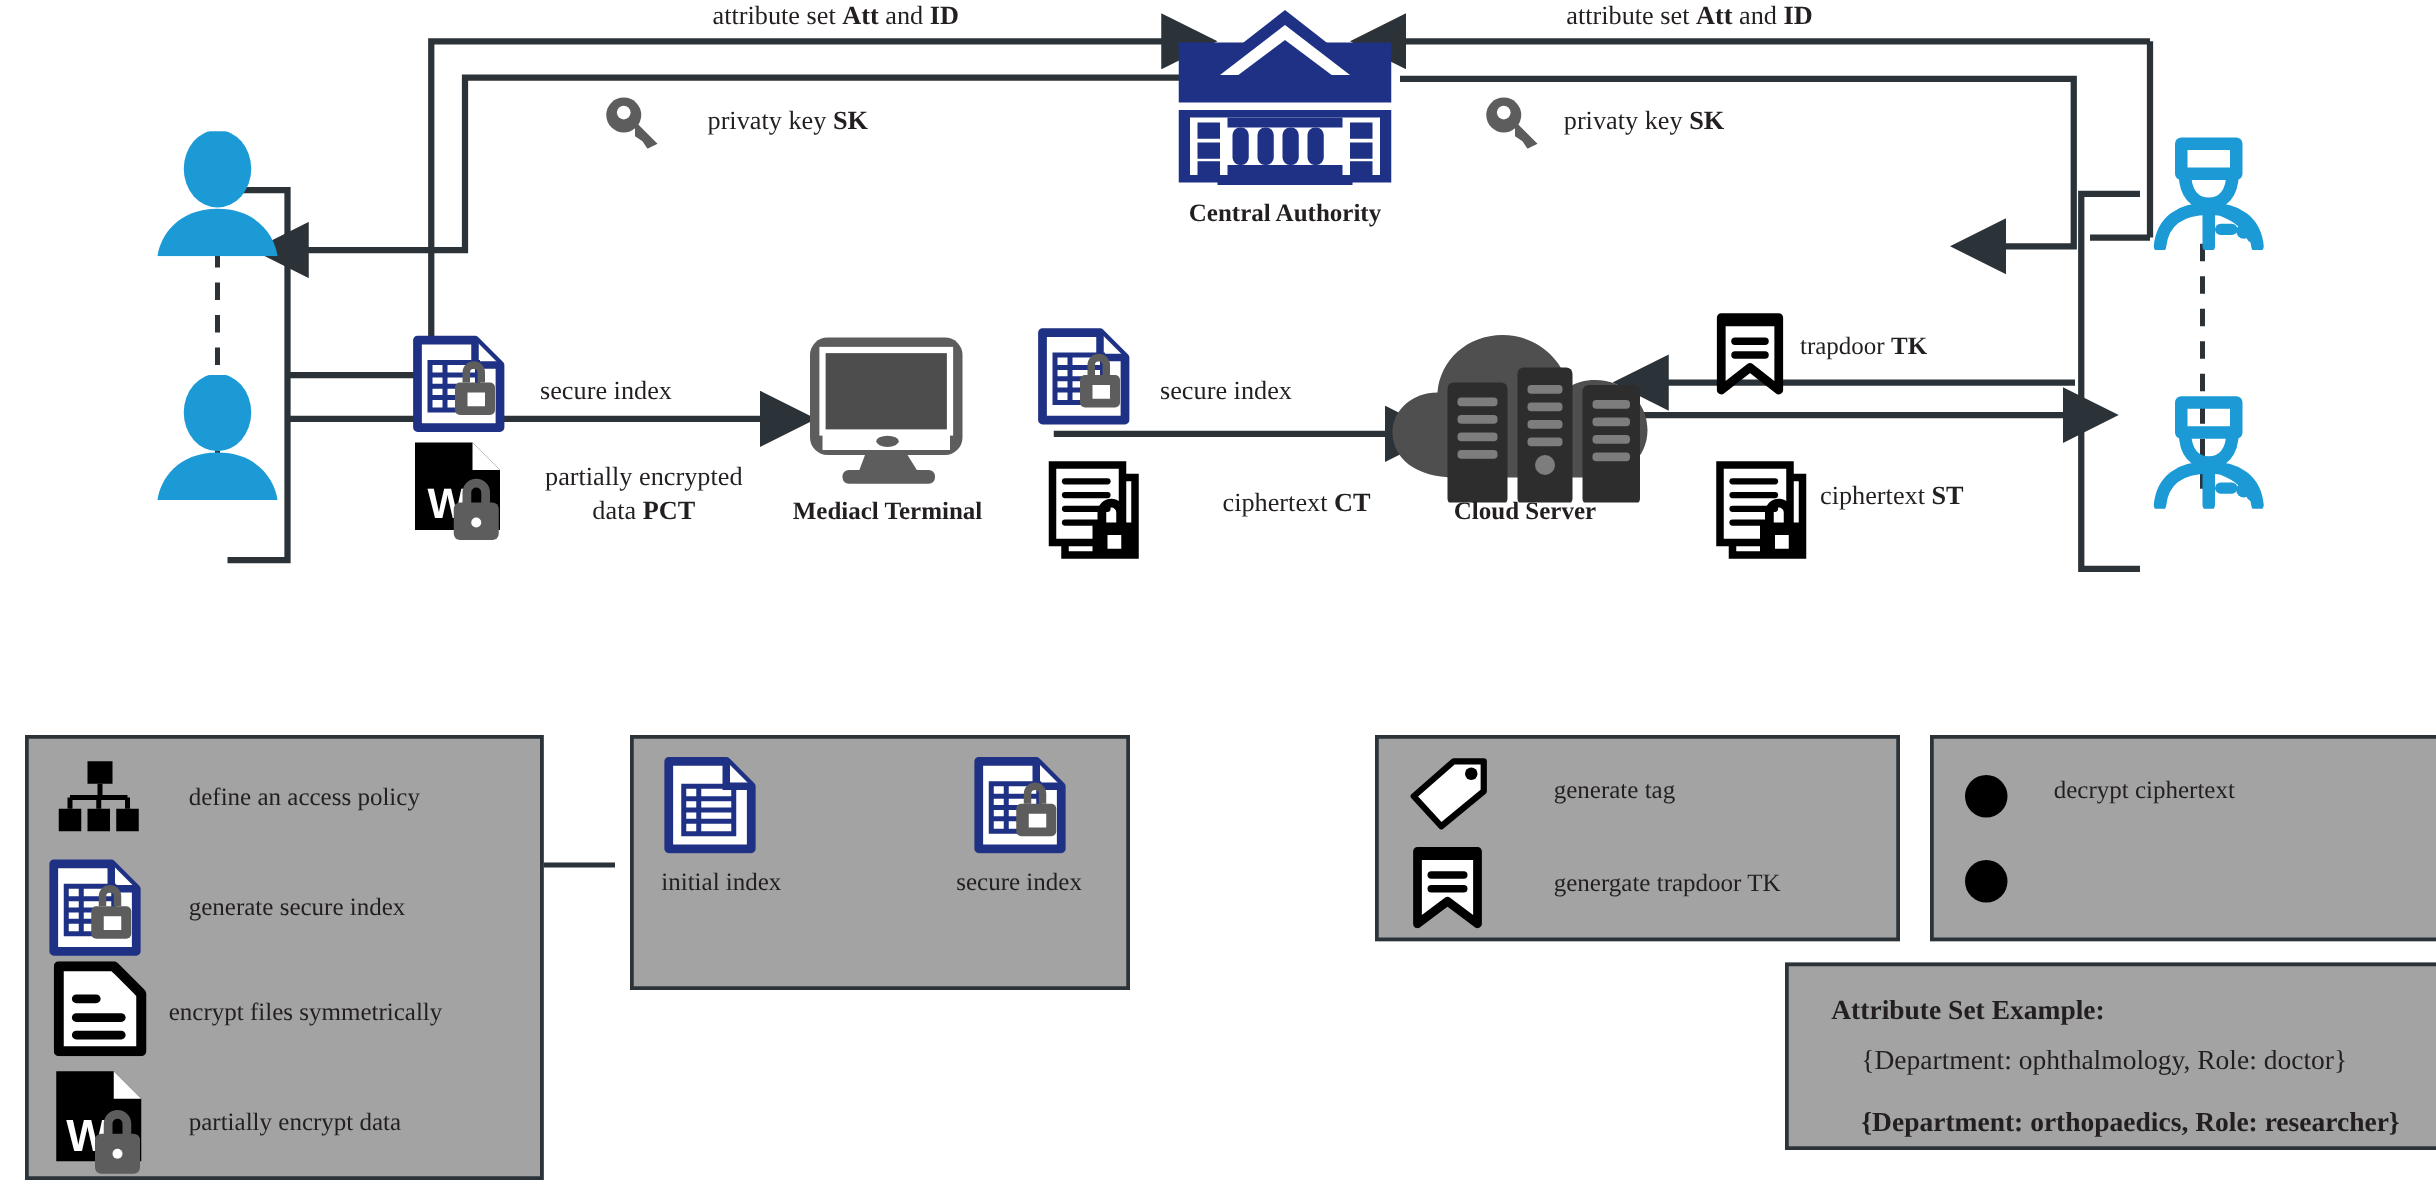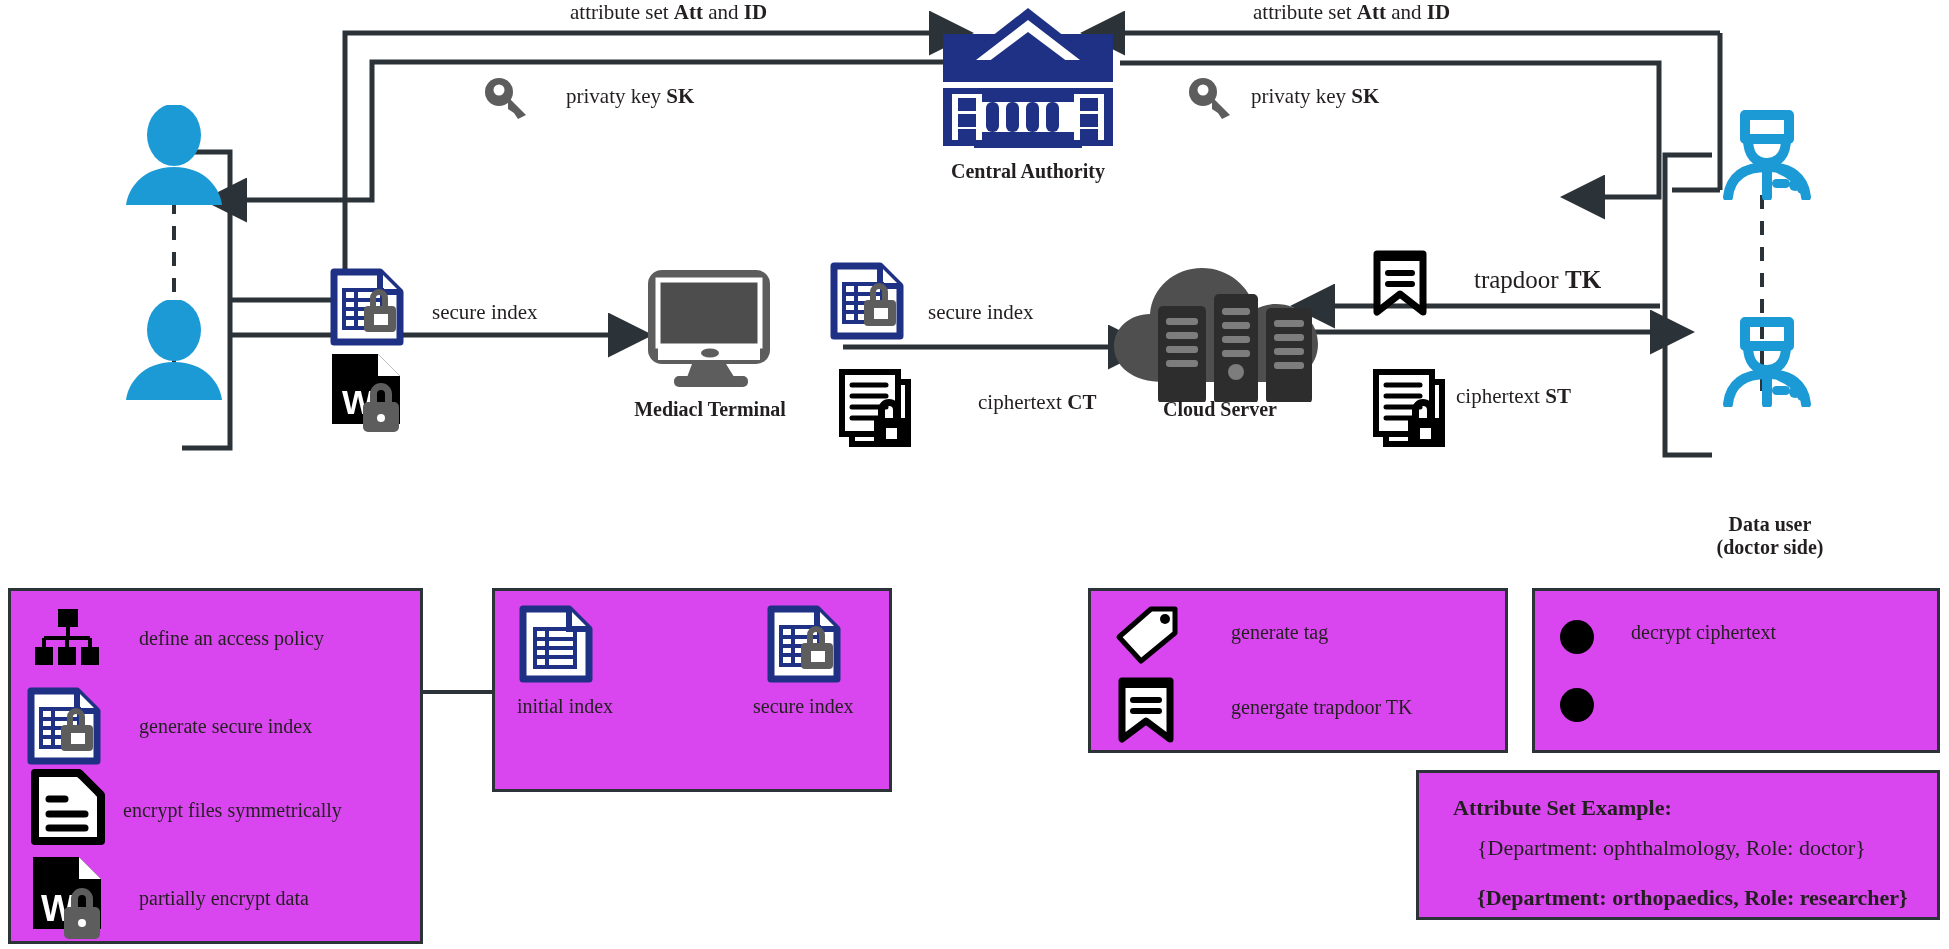--- a/index.html
+++ b/index.html
@@ -5,21 +5,21 @@
   html,body{margin:0;padding:0;background:#ffffff;}
   body{
     width:1949px;height:949px;position:relative;overflow:hidden;
     font-family:"Liberation Serif","DejaVu Serif",serif;
     color:#231f20;
   }
   #stage{position:absolute;left:0;top:0;width:1949px;height:949px;}
   .abs{position:absolute;}
   .lbl{position:absolute;font-family:"Liberation Serif",serif;color:#231f20;white-space:nowrap;}
   .node-cap{position:absolute;font-weight:bold;font-size:20px;text-align:center;white-space:nowrap;color:#231f20;}
-  .legend-box{position:absolute;border:3px solid #2b3338;background:#d946ef;box-sizing:border-box;}
+  .legend-box{position:absolute;border:3px solid #2b3338;background:#a3a3a3;box-sizing:border-box;margin-left:12px;}
   .legend-text{position:absolute;font-size:20px;color:#231f20;white-space:nowrap;}
   .legend-text.two-line{white-space:normal;text-align:center;line-height:1.22;}
   svg{display:block;}
   .ico{position:absolute;}
 </style>
 </head>
 <body>
 
 <div id="stage">
 
@@ -190,24 +190,20 @@
       <g fill="none" stroke="#1b9ad6" stroke-width="10" stroke-linejoin="round" stroke-linecap="round">
         <path d="M33,10 L77,10 L77,34 L33,34 Z"></path>
         <path d="M36,34 C36,50 44,58 55,58 C66,58 74,50 74,34"></path>
         <path d="M16,92 C18,72 32,62 55,62 C78,62 92,72 94,92"></path>
         <path d="M55,62 L55,92"></path>
         <path d="M68,64 C78,68 86,74 90,84"></path>
       </g>
       <circle cx="83" cy="80" r="6" fill="#1b9ad6"></circle>
       <rect x="60" y="74" width="18" height="9" rx="4.5" fill="#1b9ad6"></rect>
     </svg>
-  </div>
-  <div class="node-cap" style="left:1660px;top:513px;width:220px;">
-    <div>Data user</div>
-    <div>(doctor side)</div>
   </div>
 
   <div class="ico" style="left:484px;top:77px;width:50px;height:42px;">
     <svg width="50" height="42" viewBox="0 0 50 42">
       <circle cx="15" cy="15" r="14" fill="#5d5d5d"></circle>
       <circle cx="15" cy="13" r="5.5" fill="#ffffff"></circle>
       <path d="M24,20 L42,38 L34,42 L30,36 L24,32 Z" fill="#5d5d5d"></path>
     </svg>
   </div>
   <div class="lbl" style="left:566px;top:84px;font-size:21px;">
@@ -257,20 +253,24 @@
       <path d="M2,2 L48,2 L70,24 L70,72 L2,72 Z" fill="#000000"></path>
       <path d="M48,2 L48,24 L70,24 Z" fill="#ffffff"></path>
       <text x="12" y="62" font-family="Liberation Sans, sans-serif" font-size="34" font-weight="bold" fill="#ffffff">W</text>
       <g fill="#5d5d5d">
         <path d="M40,42 a11,11 0 0 1 22,0 v10 h-7 v-10 a4,4 0 0 0 -8,0 v10 h-7 z"></path>
         <rect x="33" y="50" width="36" height="30" rx="5"></rect>
       </g>
       <circle cx="51" cy="66" r="4" fill="#ffffff"></circle>
     </svg>
   </div>
+  <div class="lbl" style="left:436px;top:368px;font-size:21px;line-height:1.3;text-align:center;">
+    <div>partially encrypted</div>
+    <div><span>data </span><b>PCT</b></div>
+  </div>
 
   <div class="ico" style="left:830px;top:262px;width:78px;height:78px;">
     <svg width="78" height="78" viewBox="0 0 78 78">
       <path d="M4,4 L50,4 L70,24 L70,74 L4,74 Z" fill="#ffffff" stroke="#1f3184" stroke-width="7" stroke-linejoin="round"></path>
       <path d="M50,4 L50,24 L70,24" fill="#ffffff" stroke="#1f3184" stroke-width="6"></path>
       <g stroke="#1f3184" stroke-width="4">
         <rect x="14" y="22" width="38" height="38" fill="none"></rect>
         <line x1="14" y1="32" x2="52" y2="32"></line>
           <line x1="14" y1="41" x2="52" y2="41"></line>
         <line x1="14" y1="50" x2="52" y2="50"></line>
@@ -309,21 +309,21 @@
   <div class="ico" style="left:1372px;top:250px;width:56px;height:66px;">
     <svg width="56" height="66" viewBox="0 0 56 66">
       <path d="M5,4 L51,4 L51,62 L28,44 L5,62 Z" fill="#ffffff" stroke="#000000" stroke-width="7" stroke-linejoin="round"></path>
       <rect x="4" y="4" width="48" height="7" fill="#000000"></rect>
       <g stroke="#000000" stroke-width="6" stroke-linecap="round">
         <line x1="16" y1="23" x2="40" y2="23"></line>
         <line x1="16" y1="34" x2="40" y2="34"></line>
       </g>
     </svg>
   </div>
-  <div class="lbl" style="left:1440px;top:266px;font-size:25px;margin-left:34px;">
+  <div class="lbl" style="left:1440px;top:266px;font-size:20px;">
     <span>trapdoor </span><b>TK</b>
   </div>
 
   <div class="ico" style="left:1372px;top:368px;width:82px;height:82px;">
     <svg width="82" height="82" viewBox="0 0 82 82">
       <rect x="14" y="14" width="56" height="62" fill="#ffffff" stroke="#000000" stroke-width="6"></rect>
       <rect x="4" y="4" width="56" height="62" fill="#ffffff" stroke="#000000" stroke-width="6"></rect>
       <g stroke="#000000" stroke-width="5" stroke-linecap="round">
         <line x1="14" y1="17" x2="48" y2="17"></line>
         <line x1="14" y1="28" x2="48" y2="28"></line>

